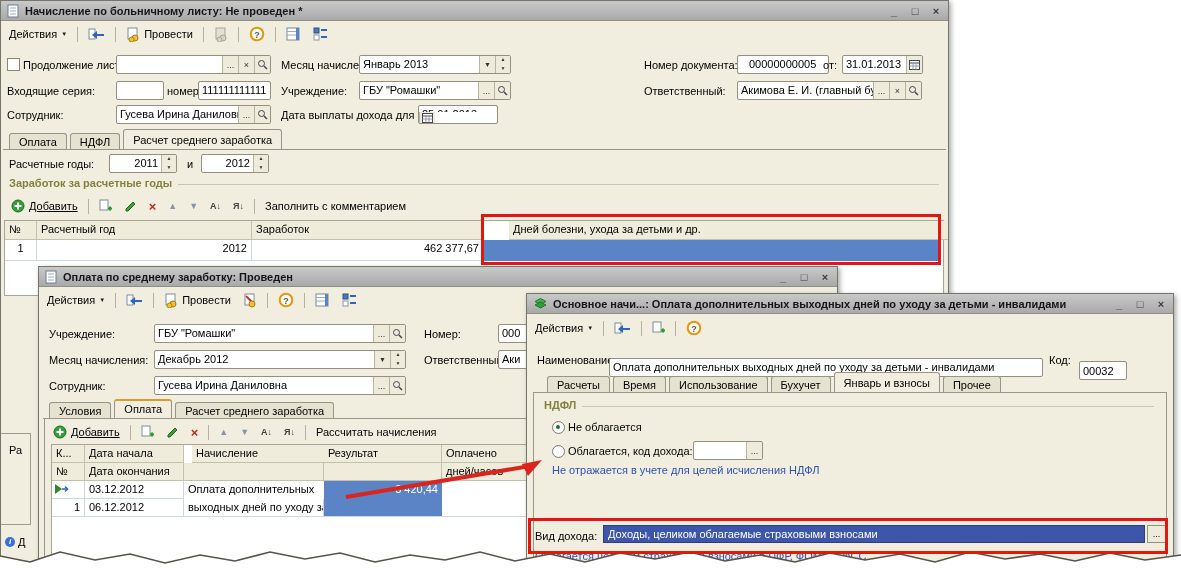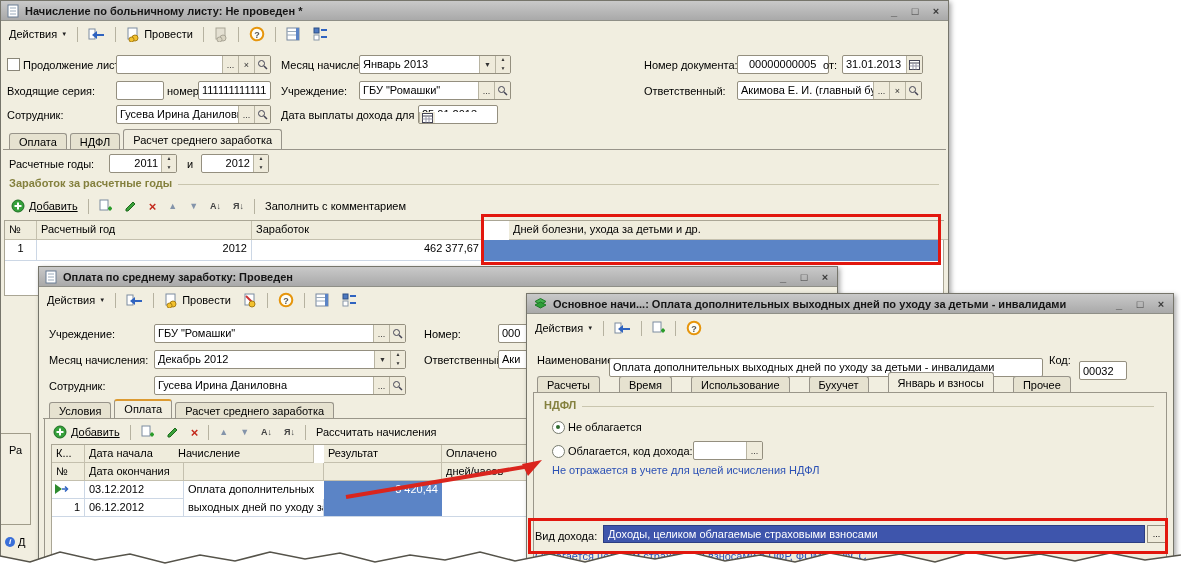--- a/index.html
+++ b/index.html
@@ -453,21 +453,21 @@
       <span class="btn updn">▼</span>
       <span class="btn sortico">А↓</span>
       <span class="btn sortico">Я↓</span>
       <span class="vsep"></span>
       <span class="btn">Рассчитать начисления</span>
     </div>
 
     <div class="abs" style="left:12px;top:177px;width:512px;height:117px;background:#fff;border:1px solid #aaa695;">
       <div class="cell hd" style="left:0;top:0;width:33px;height:18px;">К...</div>
       <div class="cell hd" style="left:33px;top:0;width:99px;height:18px;">Дата начала</div>
-      <div class="cell hd" style="left:122px;top:0;width:140px;height:18px;">Начисление</div>
+      <div class="cell hd" style="left:140px;top:0;width:140px;height:18px;">Начисление</div>
       <div class="cell hd" style="left:272px;top:0;width:118px;height:18px;">Результат</div>
       <div class="cell hd" style="left:390px;top:0;width:122px;height:18px;">Оплачено</div>
       <div class="cell hd" style="left:0;top:18px;width:33px;height:18px;">№</div>
       <div class="cell hd" style="left:33px;top:18px;width:99px;height:18px;">Дата окончания</div>
       <div class="cell hd" style="left:132px;top:18px;width:140px;height:18px;"></div>
       <div class="cell hd" style="left:272px;top:18px;width:118px;height:18px;"></div>
       <div class="cell hd" style="left:390px;top:18px;width:122px;height:18px;">дней/часов</div>
 
       <div class="cell bd" style="left:0;top:36px;width:33px;height:18px;padding:2px;">
         <svg width="17" height="12">
@@ -533,21 +533,21 @@
 
     <span class="lbl" style="left:10px;top:60px;">Наименование:</span>
     <div class="grp" style="left:82px;top:64px;width:432px;">
       <span class="fin">Оплата дополнительных выходных дней по уходу за детьми - инвалидами</span>
     </div>
     <span class="lbl" style="left:522px;top:60px;">Код:</span>
     <div class="grp" style="left:552px;top:67px;width:46px;align-items:flex-end;">
       <span class="fin">00032</span>
     </div>
 
-    <div class="tabs" style="left:10px;top:78px;gap:16px;">
+    <div class="tabs" style="left:20px;top:78px;">
       <span class="tab">Расчеты</span>
       <span class="tab">Время</span>
       <span class="tab">Использование</span>
       <span class="tab">Бухучет</span>
       <span class="tab act">Январь и взносы</span>
       <span class="tab">Прочее</span>
     </div>
     <div class="tabline" style="left:6px;top:98px;width:634px;"></div>
     <div class="page" style="left:6px;top:98px;width:632px;height:180px;"></div>
 

